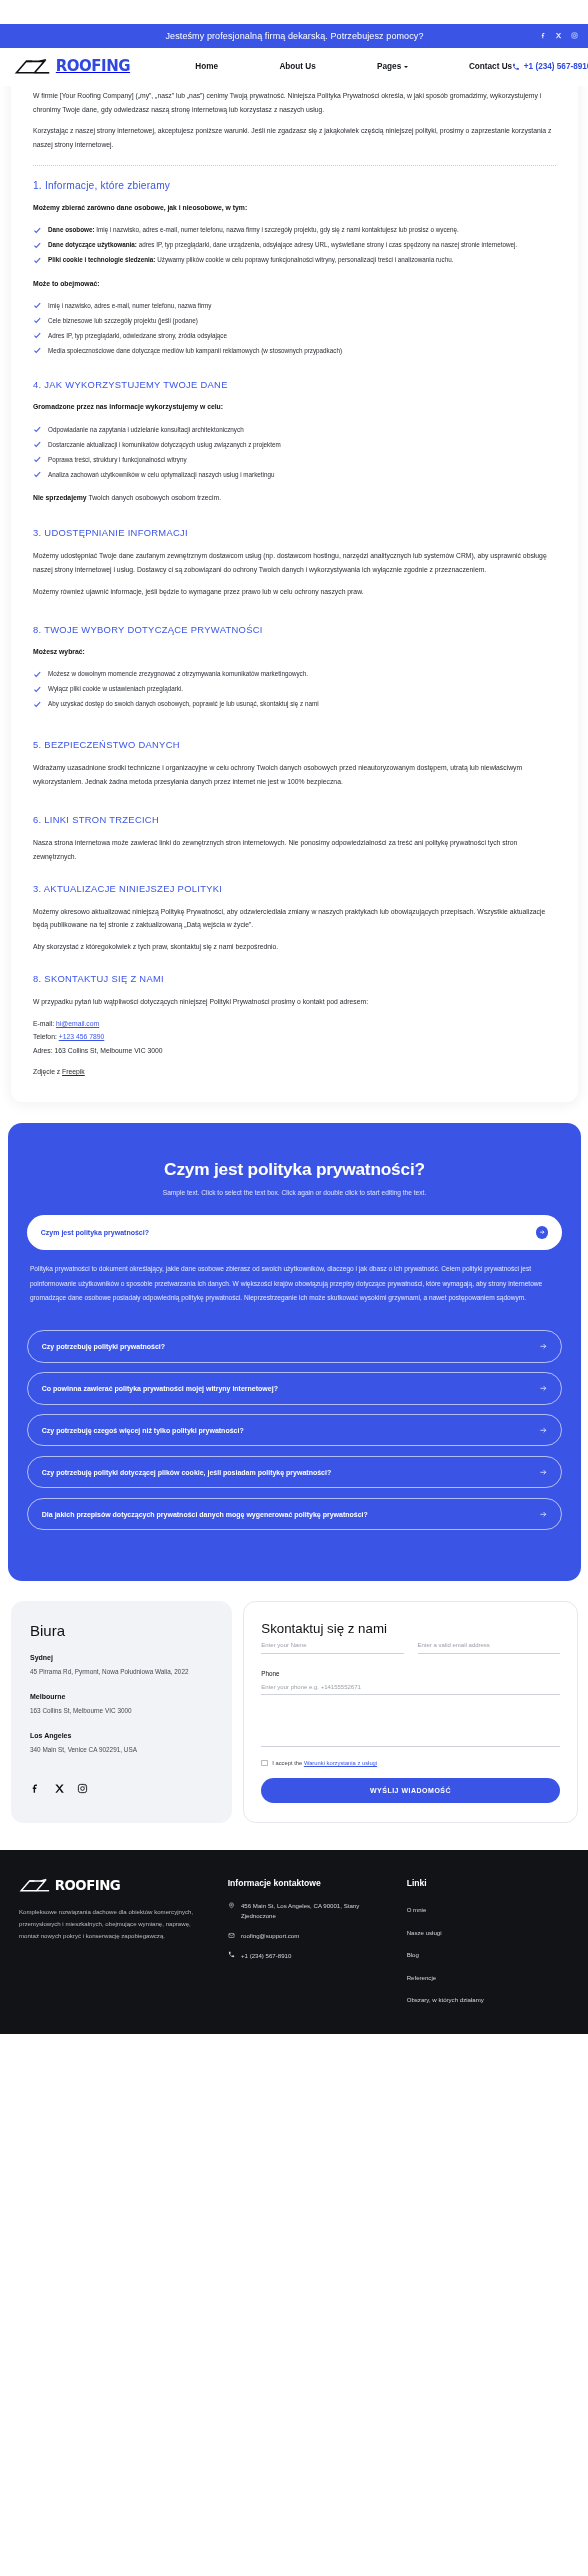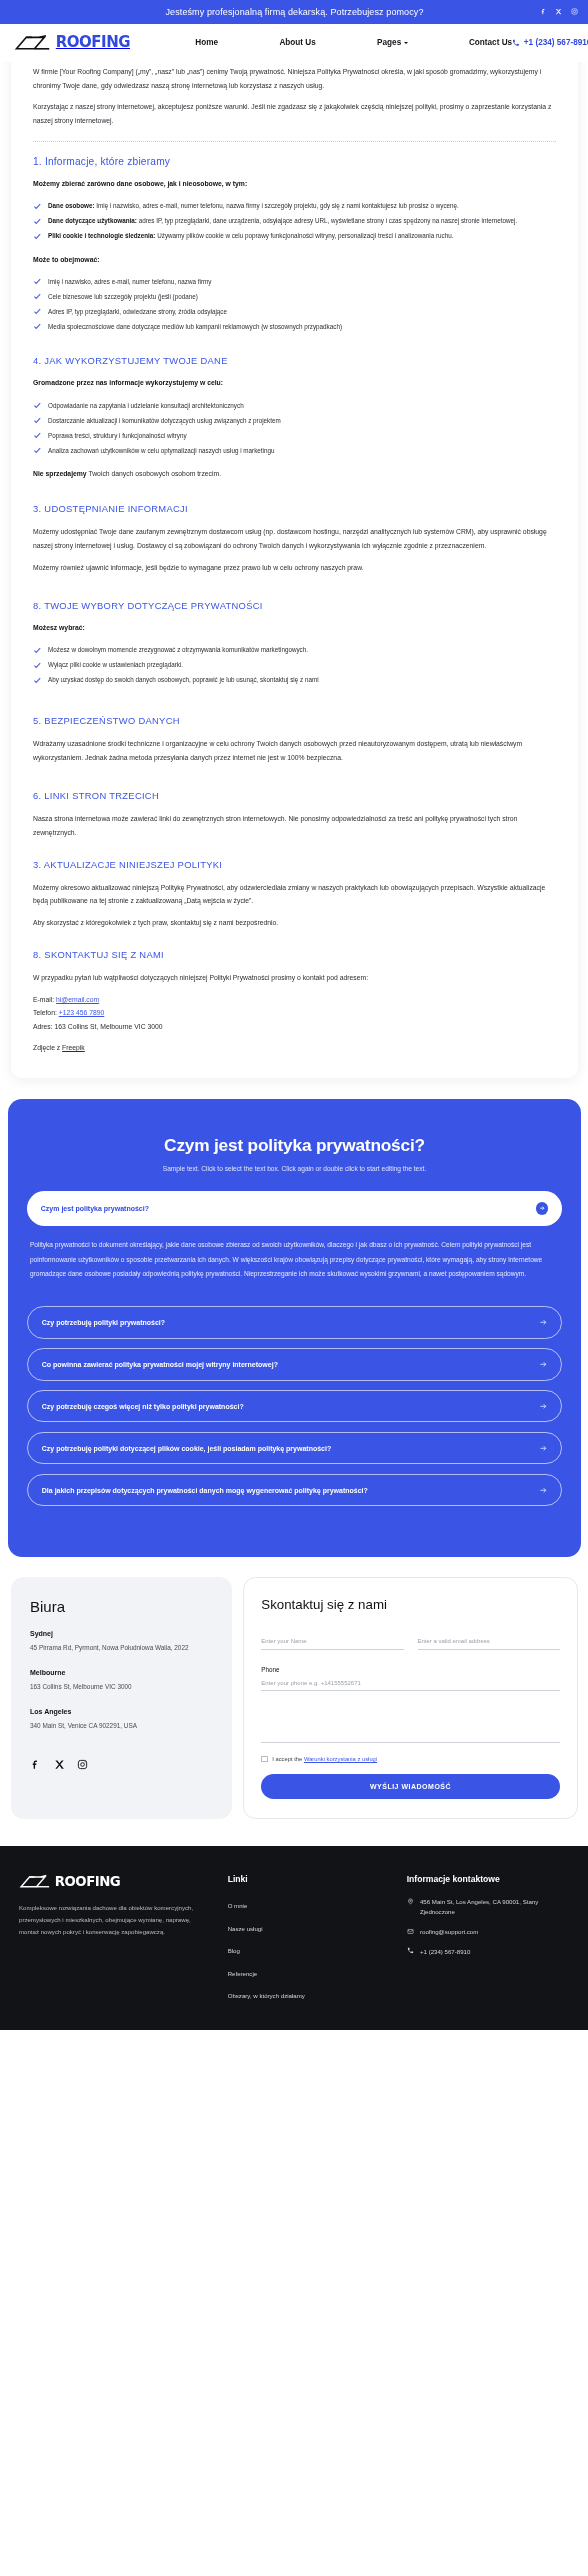--- a/index.html
+++ b/index.html
@@ -13,20 +13,21 @@
   .page{width:589px;position:relative;overflow:hidden}
 
   
   .announce{
     background:#3a55e6;
     color:#ffffff;
     height:23.5px;
     display:flex;align-items:center;justify-content:center;
     font-size:9px;font-weight:500;letter-spacing:0.1px;
     position:relative;
+    margin-top:24px;
   }
   .announce .socials{
     position:absolute;right:11px;top:0;height:23.5px;
     display:flex;align-items:center;gap:8.6px;
   }
   .announce .socials svg{display:block}
 
   
   .navbar{
     height:38px;background:#ffffff;
@@ -159,21 +160,21 @@
   }
   .office-card h3{font-size:15px;font-weight:400;margin-bottom:15.7px;color:#101114}
   .office-card .city{font-size:7px;font-weight:700;color:#101114;margin-bottom:5.5px}
   .office-card .addr{font-size:6.4px;color:#474a52;line-height:1.7;margin-bottom:15.7px}
   .socials-row{display:flex;gap:12.6px;margin-top:27px}
   .socials-row svg{display:block}
 
   .form-card{
     flex:1;background:#ffffff;border:0.8px solid #e6e8ed;border-radius:12.6px;padding:19px 17.3px 19px;
   }
-  .form-card h3{font-size:13.3px;font-weight:400;margin-bottom:26px;color:#101114}
+  .form-card h3{font-size:13.3px;font-weight:400;margin-bottom:6px;color:#101114}
   .field-row{display:flex;gap:14px;margin-bottom:15.7px}
   .field{flex:1;display:flex;flex-direction:column}
   .field input,.field textarea{
     border:none;border-bottom:0.8px solid #cfd2d9;background:transparent;
     font-family:inherit;font-size:6px;color:#101114;padding:0 0 4.7px;outline:none;
   }
   .field input::placeholder,.field textarea::placeholder{color:#9a9ea8}
   .field label{font-size:6.3px;color:#101114;margin-bottom:7px;font-weight:400}
   .field textarea{resize:none;height:36px;line-height:1.6}
   .checkrow{display:flex;align-items:center;gap:4.7px;margin:12.6px 0 12.6px}
@@ -513,49 +514,49 @@
           <path d="M30 8 L44 8" stroke="#ffffff" stroke-width="4"></path>
           <path d="M50 36 L86 36" stroke="#ffffff" stroke-width="4"></path>
           <path d="M62 8 L78 4" stroke="#ffffff" stroke-width="4"></path>
         </svg>
         <span class="word">ROOFING</span>
       </div>
       <p>Kompleksowe rozwiązania dachowe dla obiektów komercyjnych, przemysłowych i mieszkalnych, obejmujące wymianę, naprawę, montaż nowych pokryć i konserwację zapobiegawczą.</p>
     </div>
 
     <div class="f-col">
+      <h4>Informacje kontaktowe</h4>
+      <div class="f-contact-item">
+        <svg width="7" height="7" viewBox="0 0 24 24" fill="none" stroke="#d3d6dd" stroke-width="2">
+            <path d="M12 21s7-6.2 7-11a7 7 0 1 0-14 0c0 4.8 7 11 7 11z"></path>
+            <circle cx="12" cy="10" r="2.6"></circle>
+          </svg>
+        <span>456 Main St, Los Angeles, CA 90001, Stany Zjednoczone</span>
+      </div>
+      <div class="f-contact-item">
+        <svg width="7" height="7" viewBox="0 0 24 24" fill="none" stroke="#d3d6dd" stroke-width="2">
+            <rect x="3" y="5" width="18" height="14" rx="2"></rect>
+            <path d="M3 7l9 6 9-6"></path>
+          </svg>
+        <span>roofing@support.com</span>
+      </div>
+      <div class="f-contact-item">
+        <svg width="7" height="7" viewBox="0 0 24 24" fill="#d3d6dd">
+            <path d="M6.6 10.8a15 15 0 0 0 6.6 6.6l2.2-2.2c.3-.3.7-.4 1-.2 1.2.4 2.4.6 3.6.6.6 0 1 .4 1 1V20c0 .6-.4 1-1 1C10.8 21 3 13.2 3 3.6c0-.6.4-1 1-1h3.4c.6 0 1 .4 1 1 0 1.3.2 2.5.6 3.6.1.4 0 .8-.2 1l-2.2 2.6z"></path>
+          </svg>
+        <span>+1 (234) 567-8910</span>
+      </div>
+    </div>
+
+    <div class="f-col">
       <h4>Linki</h4>
       <ul class="f-links">
         <li><a href="#">O mnie</a></li>
         <li><a href="#">Nasze usługi</a></li>
         <li><a href="#">Blog</a></li>
         <li><a href="#">Referencje</a></li>
         <li><a href="#">Obszary, w których działamy</a></li>
       </ul>
     </div>
-
-    <div class="f-col">
-      <h4>Informacje kontaktowe</h4>
-      <div class="f-contact-item">
-        <svg width="7" height="7" viewBox="0 0 24 24" fill="none" stroke="#d3d6dd" stroke-width="2">
-            <path d="M12 21s7-6.2 7-11a7 7 0 1 0-14 0c0 4.8 7 11 7 11z"></path>
-            <circle cx="12" cy="10" r="2.6"></circle>
-          </svg>
-        <span>456 Main St, Los Angeles, CA 90001, Stany Zjednoczone</span>
-      </div>
-      <div class="f-contact-item">
-        <svg width="7" height="7" viewBox="0 0 24 24" fill="none" stroke="#d3d6dd" stroke-width="2">
-            <rect x="3" y="5" width="18" height="14" rx="2"></rect>
-            <path d="M3 7l9 6 9-6"></path>
-          </svg>
-        <span>roofing@support.com</span>
-      </div>
-      <div class="f-contact-item">
-        <svg width="7" height="7" viewBox="0 0 24 24" fill="#d3d6dd">
-            <path d="M6.6 10.8a15 15 0 0 0 6.6 6.6l2.2-2.2c.3-.3.7-.4 1-.2 1.2.4 2.4.6 3.6.6.6 0 1 .4 1 1V20c0 .6-.4 1-1 1C10.8 21 3 13.2 3 3.6c0-.6.4-1 1-1h3.4c.6 0 1 .4 1 1 0 1.3.2 2.5.6 3.6.1.4 0 .8-.2 1l-2.2 2.6z"></path>
-          </svg>
-        <span>+1 (234) 567-8910</span>
-      </div>
-    </div>
   </div>
 
 </div>
 
 
 </body></html>

